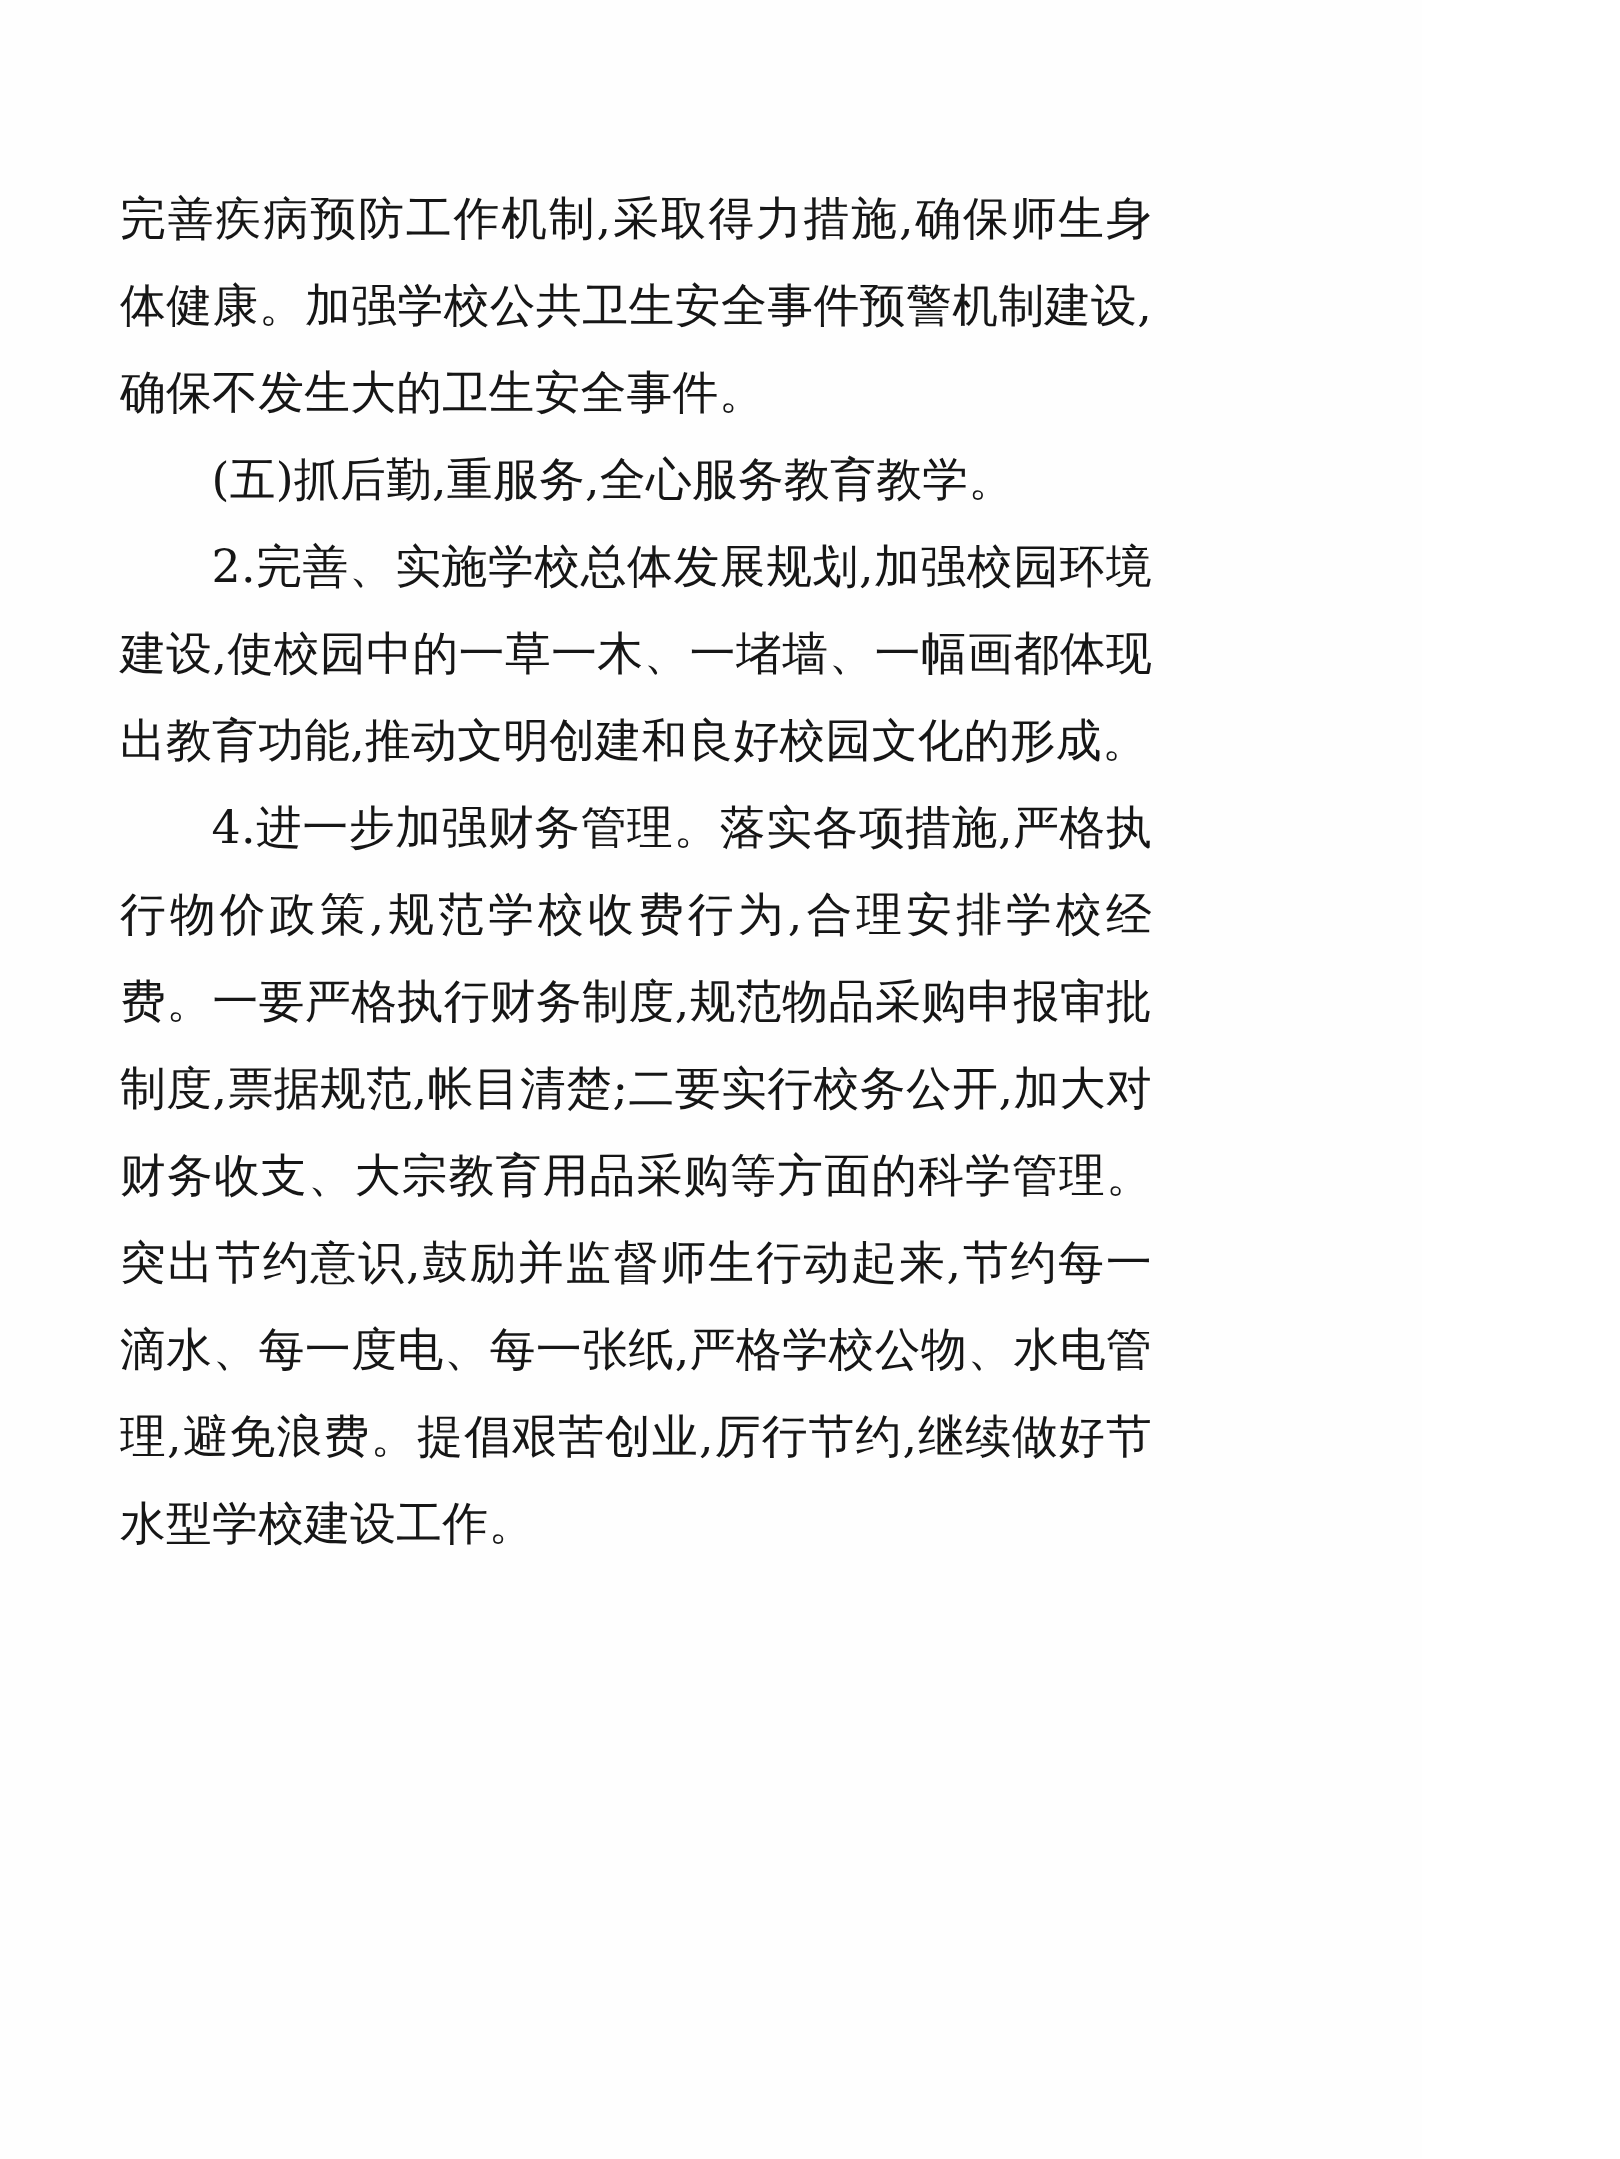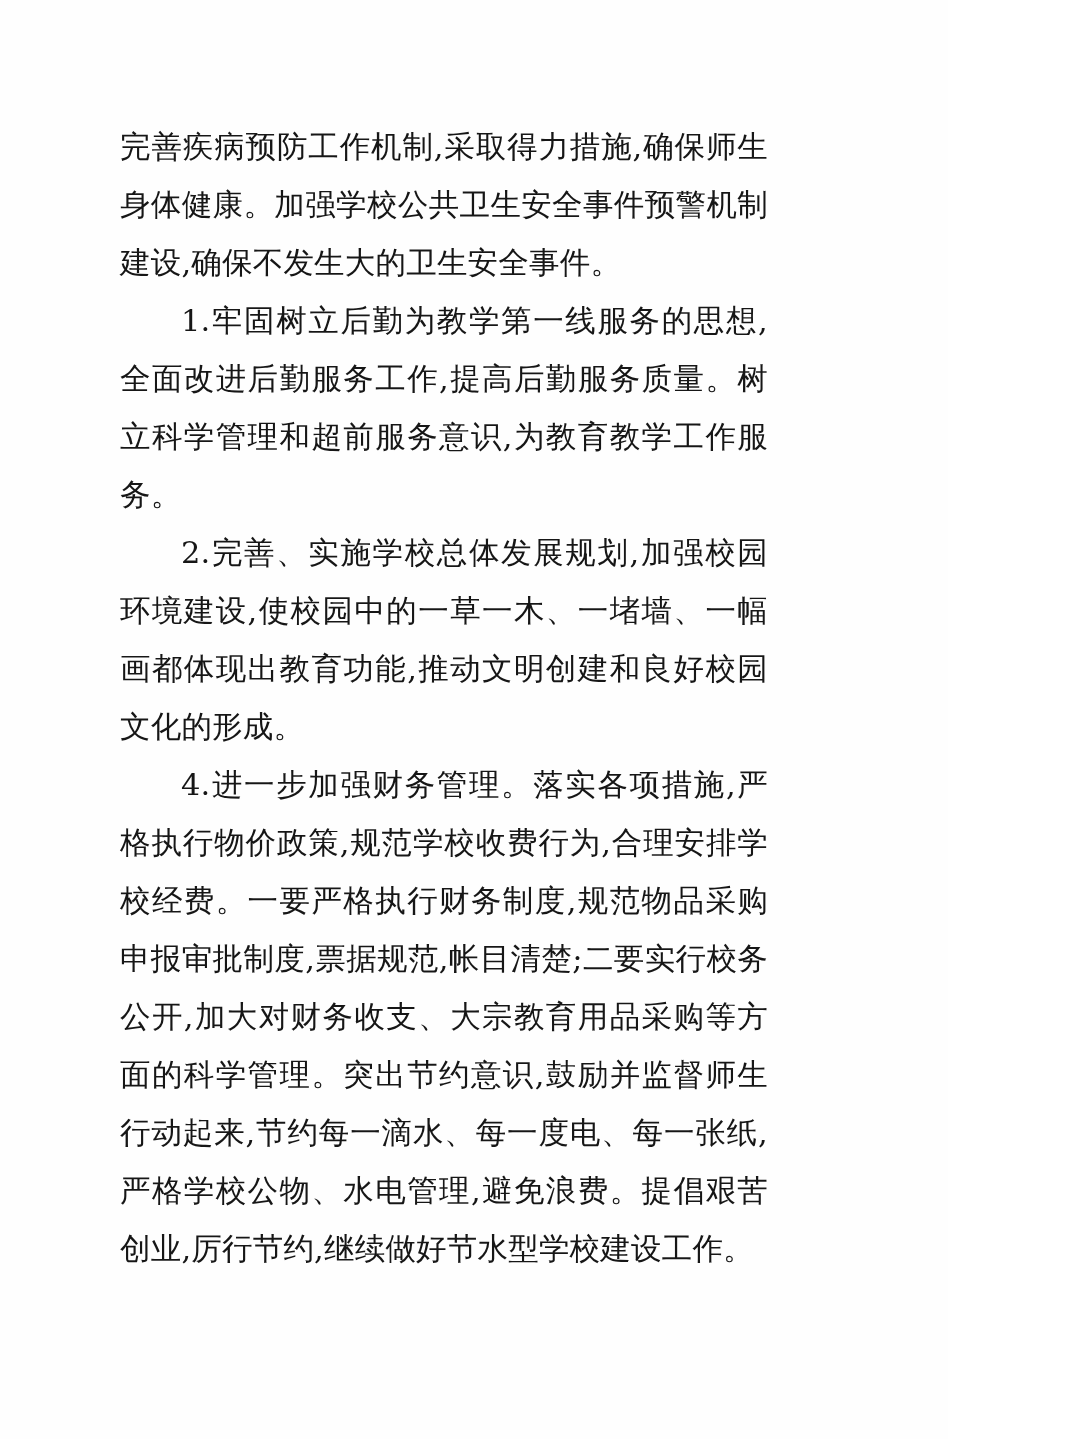--- a/index.html
+++ b/index.html
@@ -13,21 +13,21 @@
     font-family: "DejaVu Serif", "Liberation Serif", serif;
     color: #1b1b1b;
     overflow: hidden;
   }
   .page {
     position: relative;
     width: 948px;
     height: 1439px;
     background: #fefefe;
     box-sizing: border-box;
-    padding: 118px 180px 40px 120px;
+    padding: 118px 180px 40px 80px;
   }
   .doc-body {
     font-size: 30.5px;
     line-height: 58px;
     letter-spacing: 0.2px;
     text-align: justify;
     text-justify: inter-ideograph;
     color: #161616;
   }
   p.para {
@@ -39,17 +39,17 @@
   p.indent {
     text-indent: 61px;
   }
 </style>
 </head>
 <body>
 
 <div class="page">
   <div class="doc-body">
     <p class="para">完善疾病预防工作机制,采取得力措施,确保师生身体健康。加强学校公共卫生安全事件预警机制建设,确保不发生大的卫生安全事件。</p>
-    <p class="para indent">1.牢固树立后勤为教学第一线服务的思想,全面改进后勤服务工作,提高后勤服务质量。树立科学管理和超前服务意识,为教育教学工作服务。</p>
+    <p class="para indent">(五)抓后勤,重服务,全心服务教育教学。</p>
     <p class="para indent">2.完善、实施学校总体发展规划,加强校园环境建设,使校园中的一草一木、一堵墙、一幅画都体现出教育功能,推动文明创建和良好校园文化的形成。</p>
     <p class="para indent">4.进一步加强财务管理。落实各项措施,严格执行物价政策,规范学校收费行为,合理安排学校经费。一要严格执行财务制度,规范物品采购申报审批制度,票据规范,帐目清楚;二要实行校务公开,加大对财务收支、大宗教育用品采购等方面的科学管理。突出节约意识,鼓励并监督师生行动起来,节约每一滴水、每一度电、每一张纸,严格学校公物、水电管理,避免浪费。提倡艰苦创业,厉行节约,继续做好节水型学校建设工作。</p>
   </div>
 </div>
 
 </body></html>

